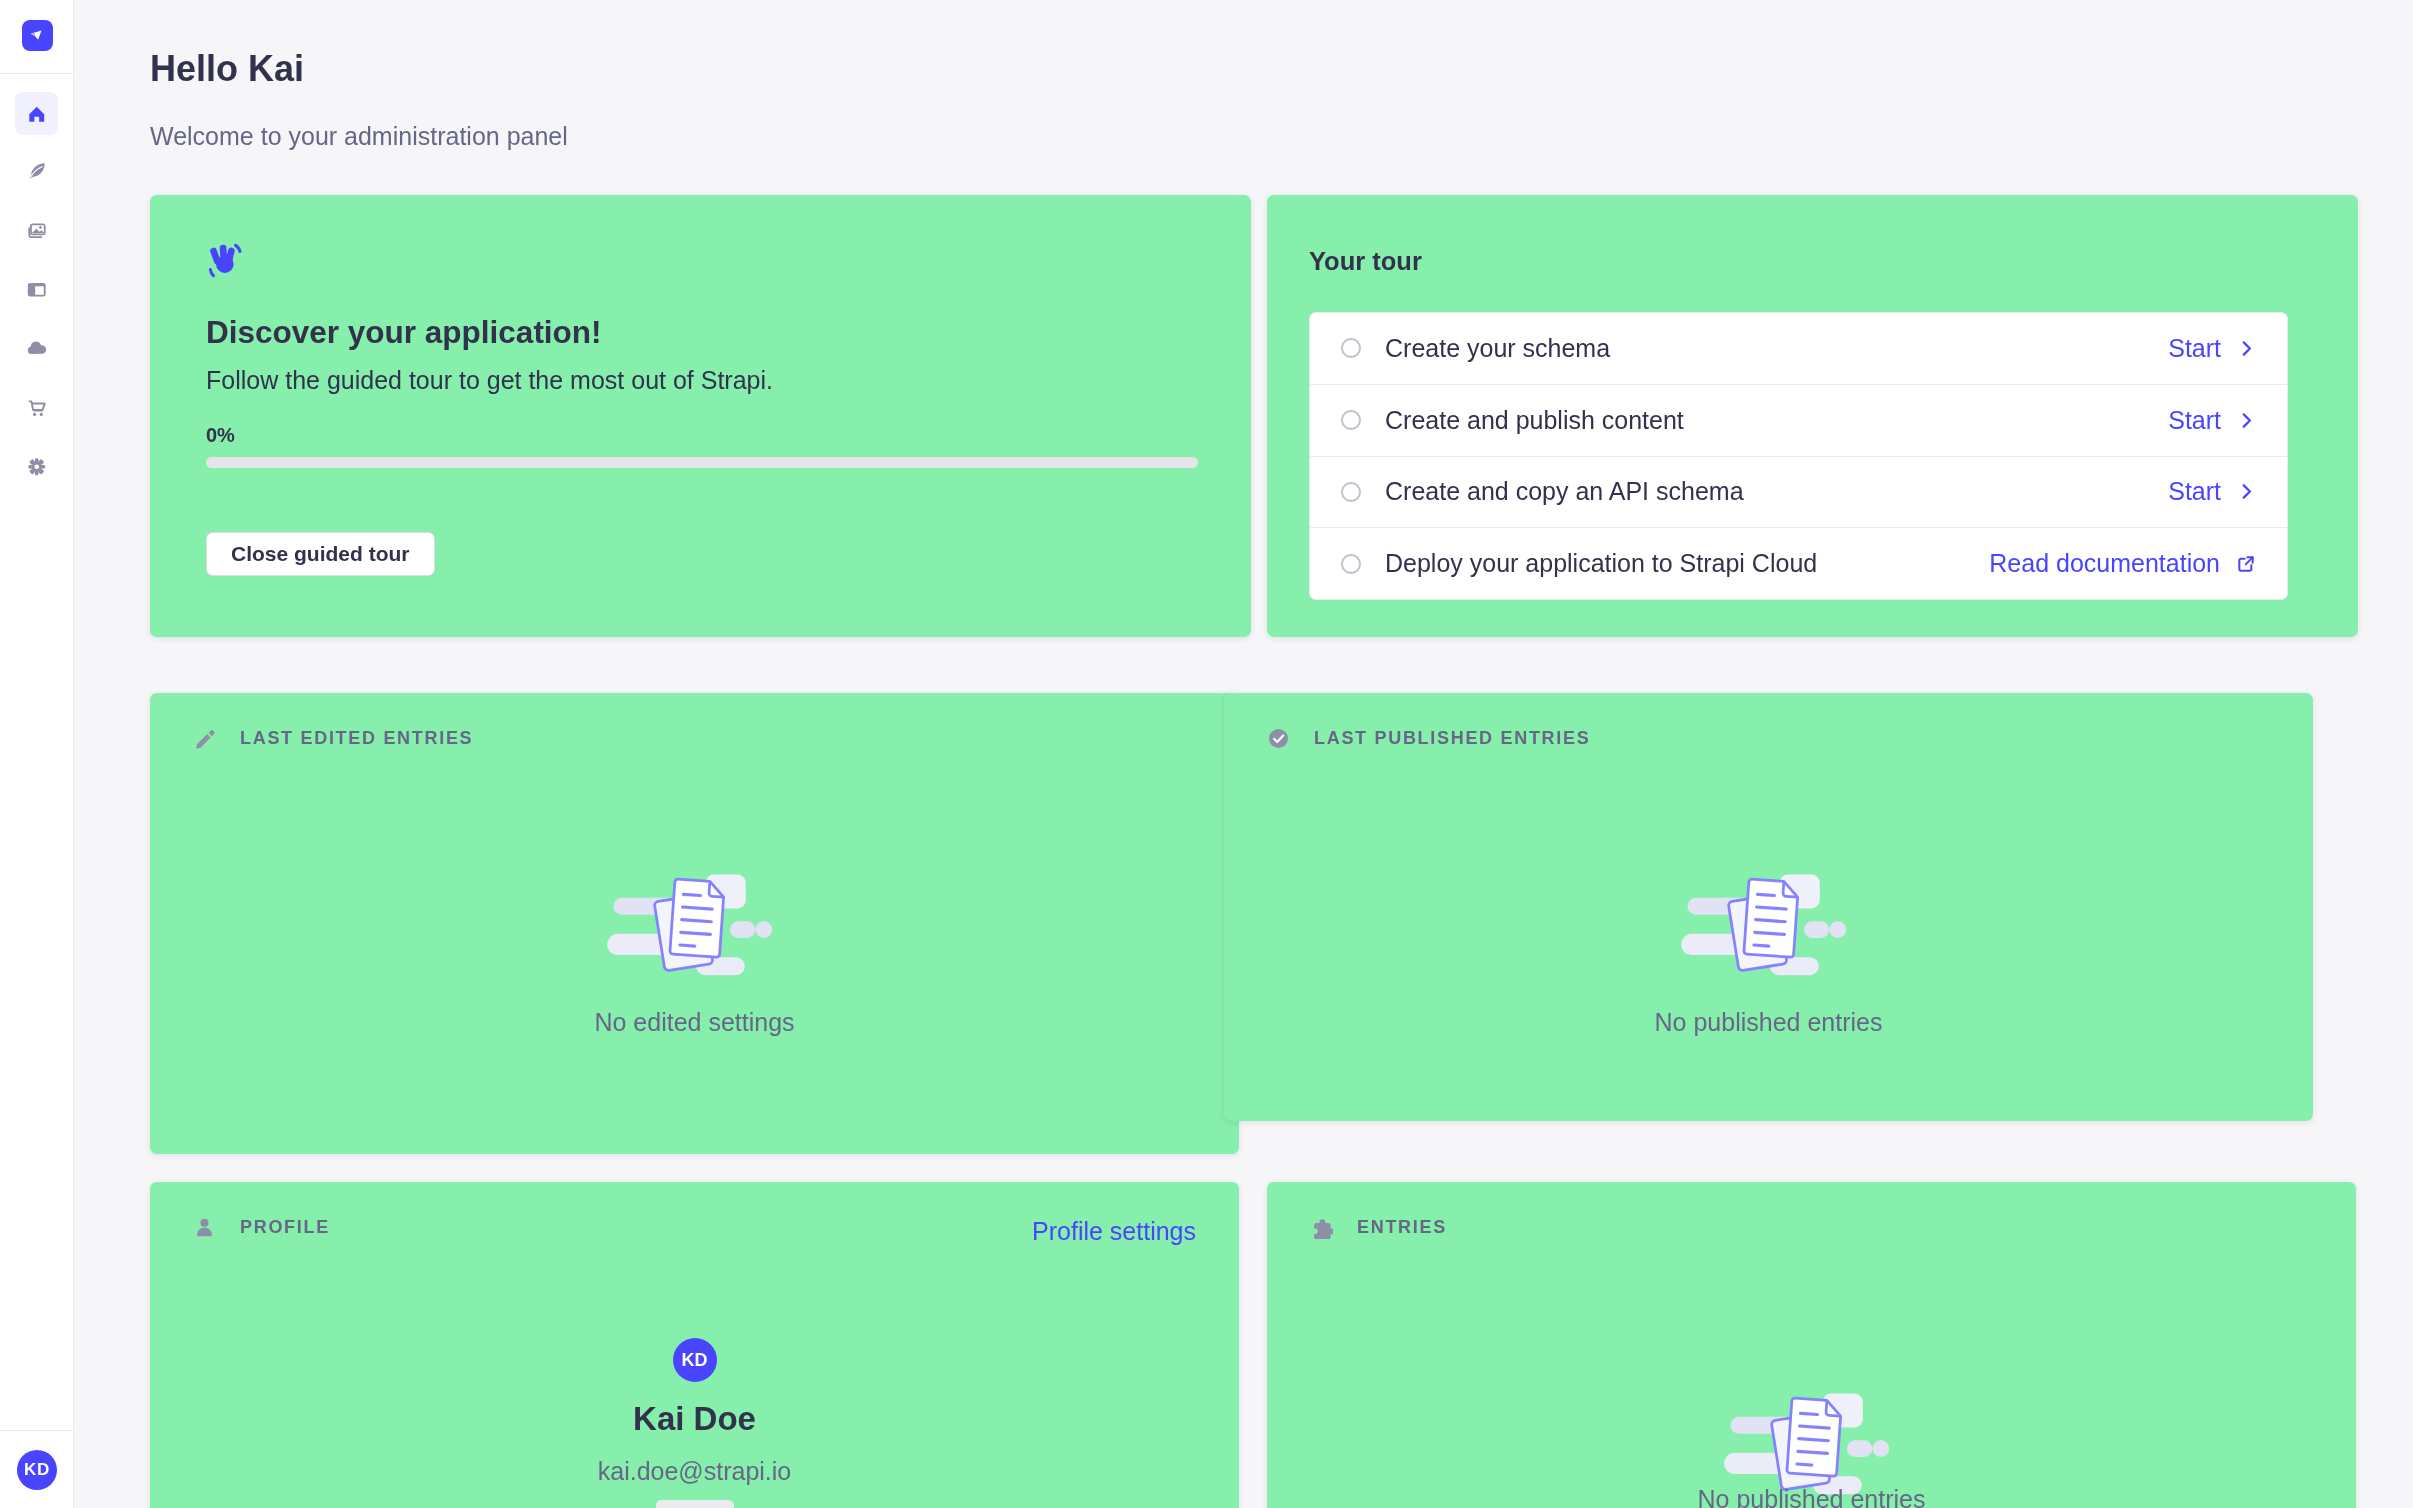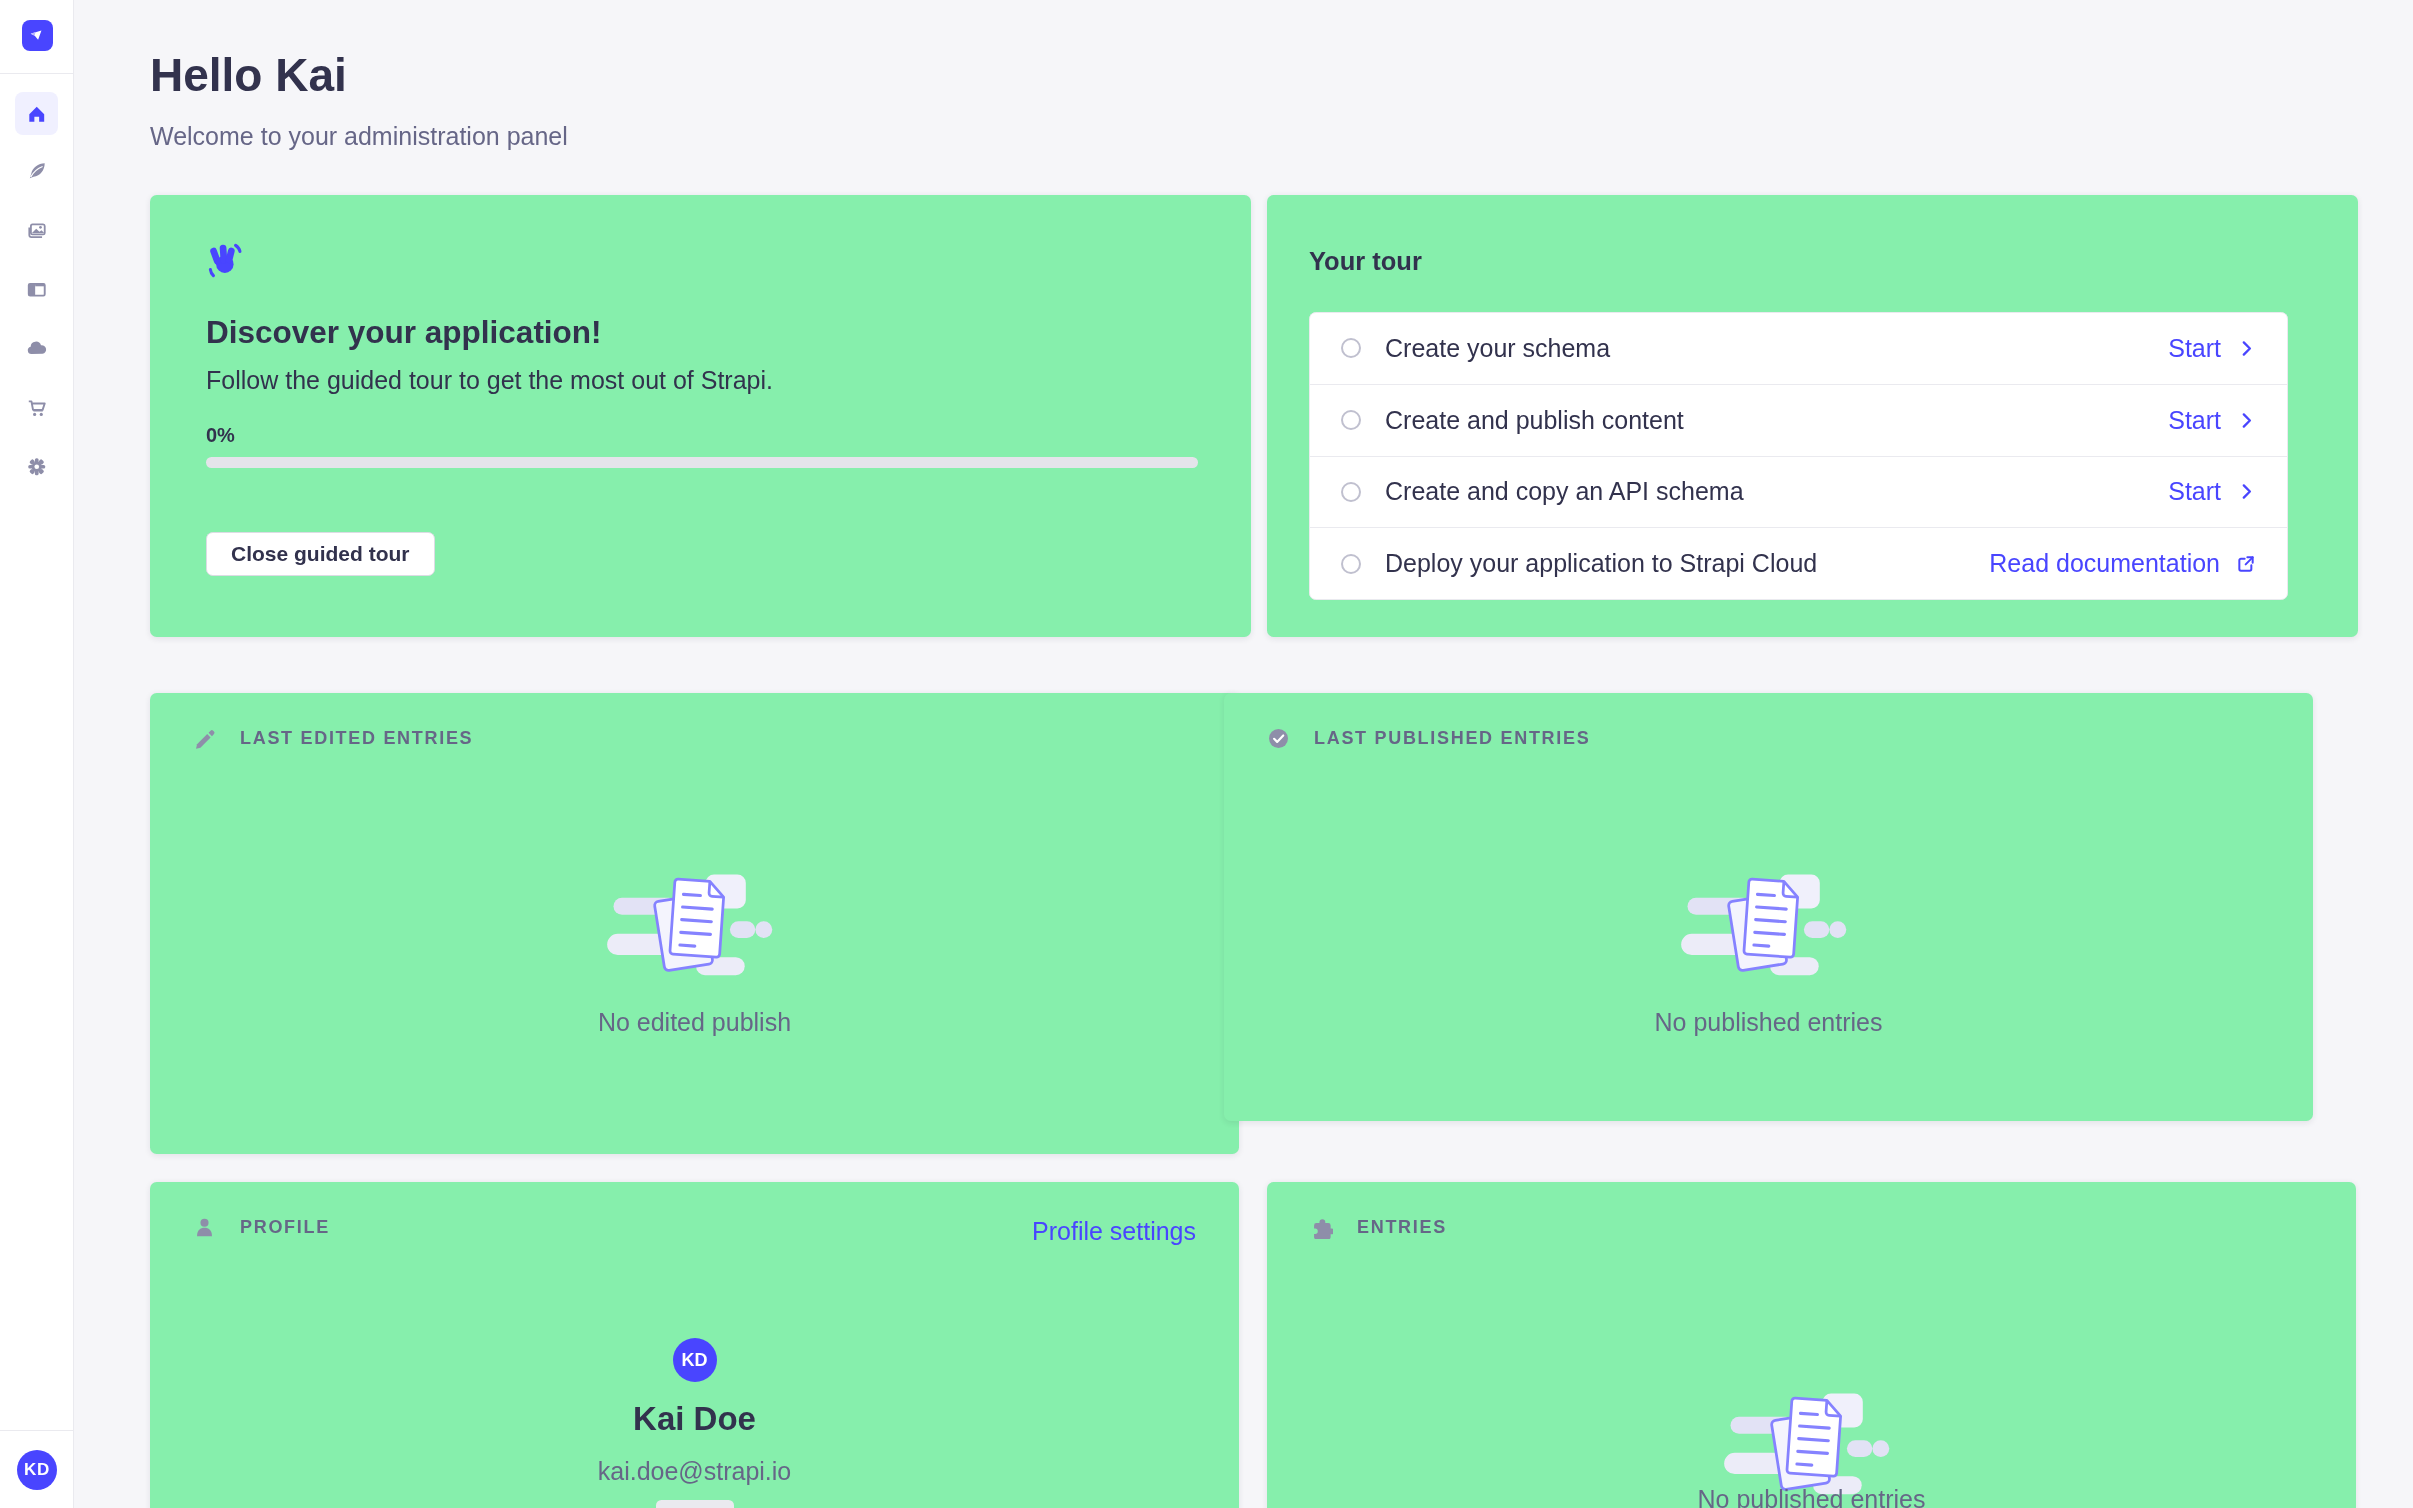--- a/index.html
+++ b/index.html
@@ -29,21 +29,21 @@
   .nav-item.active { background:#f0f0ff; }
   .nav-item svg { display:block; }
   .sidebar-bottom { position:absolute; left:0; bottom:0; width:100%; height:78px; border-top:1.3px solid #eaeaef; }
   .user-avatar {
     position:absolute; left:17px; top:19px; width:40px; height:40px; border-radius:50%;
     background:#4945ff; color:#fff; font-size:17px; font-weight:bold;
     display:flex; align-items:center; justify-content:center; letter-spacing:0.7px;
   }
 
   
-  .page-title { position:absolute; left:150px; top:48px; font-size:46px; font-weight:bold; color:#32324d; }
+  .page-title { position:absolute; left:150px; top:48px; font-size:36px; font-weight:bold; color:#32324d; }
   .page-subtitle { position:absolute; left:150px; top:122px; font-size:25px; color:#666687; }
 
   
   .card {
     position:absolute; background:#86efac; border-radius:6.7px;
     box-shadow:0 1.3px 6.7px rgba(33,33,52,0.09);
   }
   .card-discover { left:150px; top:195px; width:1101px; height:442px; }
   .card-tasks    { left:1267px; top:195px; width:1091px; height:442px; }
   .card-edited   { left:150px;  top:693px; width:1089px; height:461px; }
@@ -306,21 +306,21 @@
         <g stroke="#8582ff" stroke-width="3" stroke-linecap="round">
           <line x1="72" y1="30" x2="88" y2="30"></line>
           <line x1="72" y1="42" x2="100" y2="42"></line>
           <line x1="72" y1="54" x2="100" y2="54"></line>
           <line x1="72" y1="66" x2="100" y2="66"></line>
           <line x1="72" y1="78" x2="86" y2="78"></line>
         </g>
       </g>
     </svg>
   </span>
-  <div class="empty-caption">No edited publish</div>
+  <div class="empty-caption">No edited settings</div>
 </section>
 
 <section class="card card-published">
   <div class="widget-header">
     <svg width="23" height="23" viewBox="0 0 34 34">
       <circle cx="17" cy="17" r="14" fill="#8e8ea9"></circle>
       <path d="M10.5 17.5 L15 22 L24 12.5" fill="none" stroke="#ffffff" stroke-width="3.2" stroke-linecap="round" stroke-linejoin="round"></path>
     </svg>
     <span class="widget-header-label">LAST PUBLISHED ENTRIES</span>
   </div>

